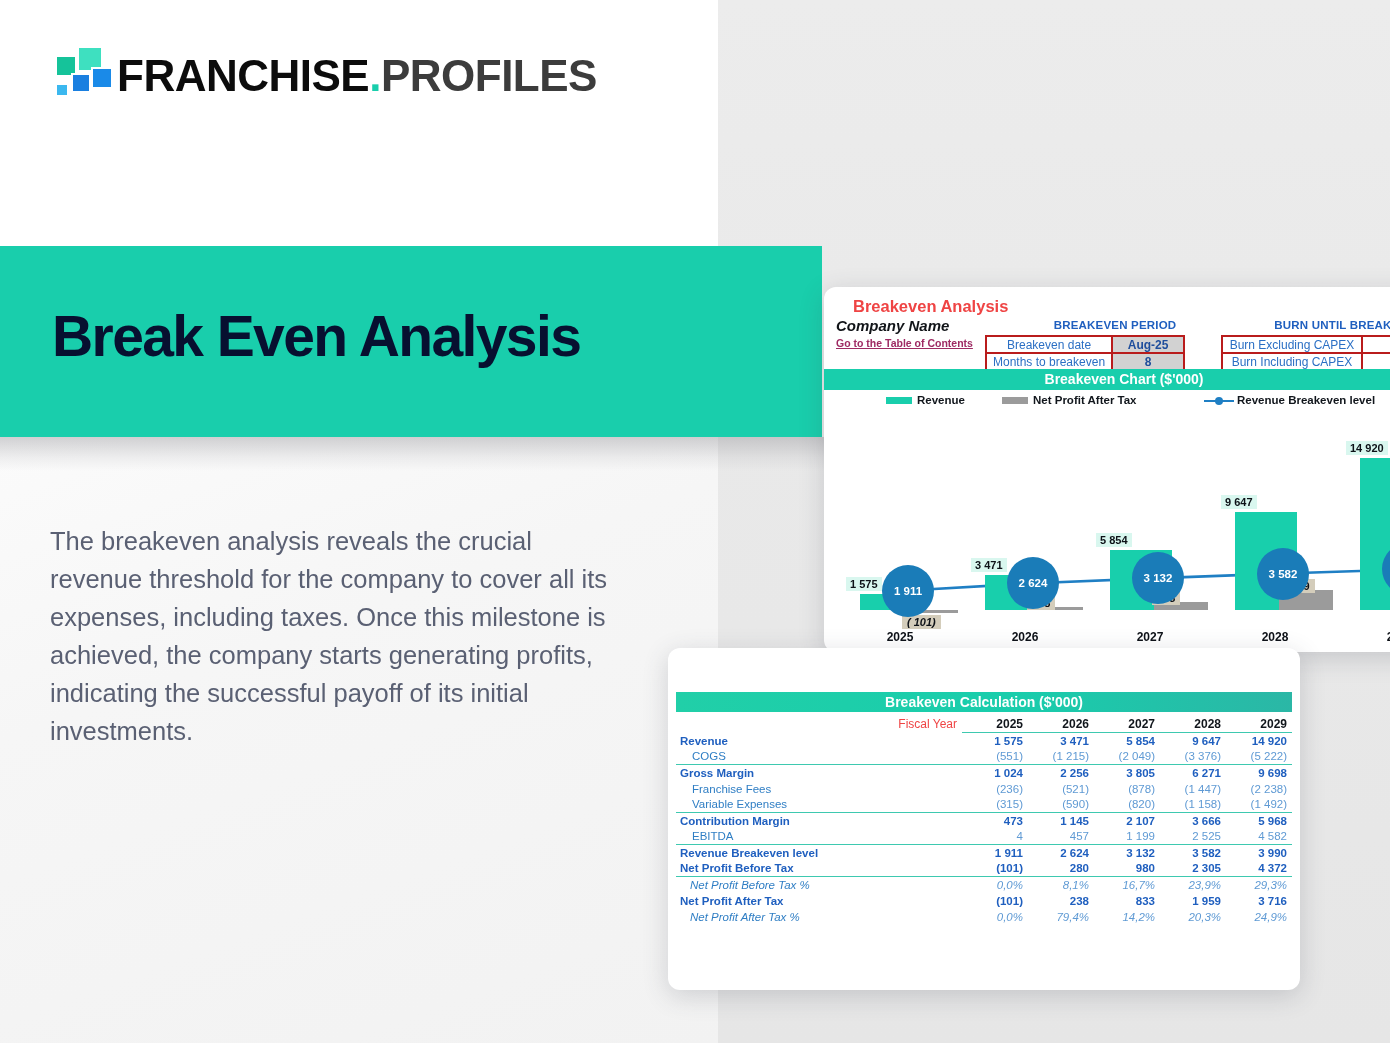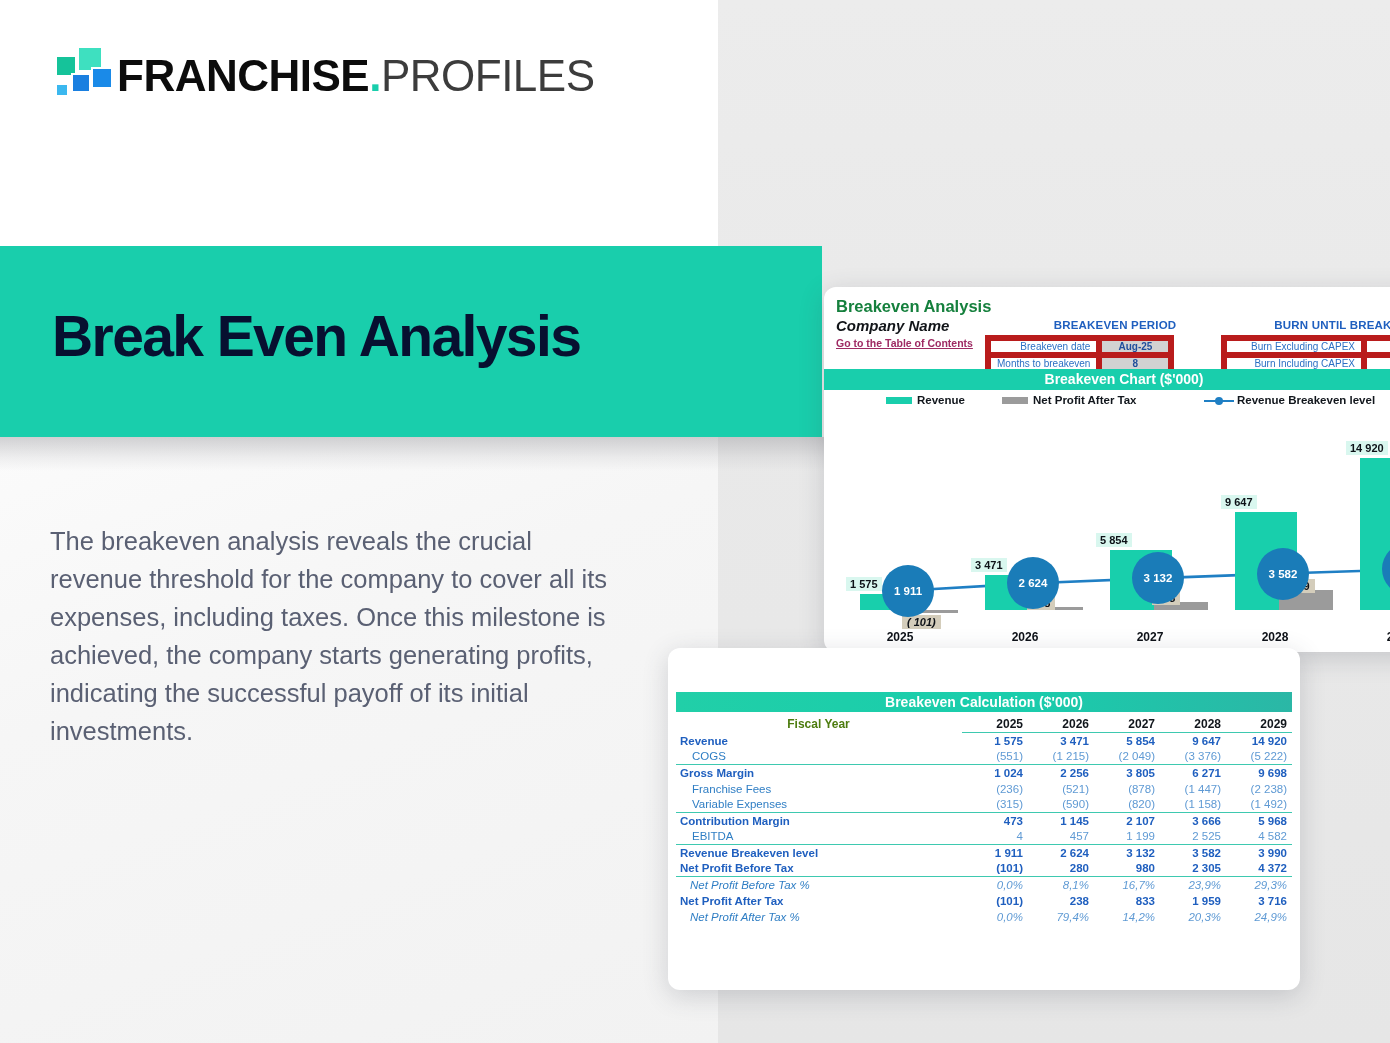--- a/index.html
+++ b/index.html
@@ -48,47 +48,47 @@
   .lm2 { left: 30px; top: 1px;  width: 26px; height: 26px; background: #3ee0c0; }
   .lm3 { left: 24px; top: 28px; width: 20px; height: 20px; background: #1a7fe0; }
   .lm4 { left: 44px; top: 22px; width: 22px; height: 22px; background: #1a8ae8; }
   .lm5 { left: 8px;  top: 38px; width: 14px; height: 14px; background: #3bb8ef; }
   .logo-text {
     position: absolute; left: 70px; top: 0px;
     font-size: 44px; letter-spacing: -0.5px; white-space: nowrap; line-height: 62px;
   }
   .logo-text .b { font-weight: 700; color: #0c0c0c; }
   .logo-text .dot { font-weight: 700; color: #19ceac; }
-  .logo-text .l { font-weight: 400; color: #3c3c3c; }
+  .logo-text .l { font-weight: 700; color: #3c3c3c; }
 
   
   .body-copy {
     position: absolute; left: 50px; top: 522px; width: 580px;
     font-size: 25.5px; line-height: 38px; color: #5a6073; font-weight: 400;
   }
 
   
   .chart-card {
     position: absolute; left: 824px; top: 287px; width: 600px; height: 365px;
     background: #ffffff; border-radius: 12px;
     box-shadow: 0 6px 26px rgba(60,65,80,.20);
     overflow: hidden;
   }
   .cc-pad { position: relative; width: 100%; height: 100%; padding: 11px 0 0 0; }
-  .cc-title { position: absolute; left: 12px; top: 10px; font-size: 16.5px; font-weight: 700; color: #15803d; }
+  .cc-title { position: absolute; left: 29px; top: 10px; font-size: 16.5px; font-weight: 700; color: #ef4444; }
   .cc-company { position: absolute; left: 12px; top: 30px; font-size: 15px; font-weight: 700; color: #111418; font-style: italic; }
   .cc-toc { position: absolute; left: 12px; top: 50px; font-size: 10.5px; font-weight: 700; color: #9e2a63;
             text-decoration: underline; }
   .cc-head-bep { position: absolute; left: 186px; top: 32px; width: 210px; text-align: center;
                  font-size: 11.5px; font-weight: 700; color: #1f5fbf; letter-spacing: .2px; }
   .cc-head-burn { position: absolute; left: 400px; top: 32px; width: 250px; text-align: center;
                   font-size: 11.5px; font-weight: 700; color: #1f5fbf; letter-spacing: .2px; }
 
   .minitable { position: absolute; border-collapse: collapse; }
-  .minitable td { border: 6px solid #b91c1c; height: 17px; padding: 0 6px; font-size: 10px; }
+  .minitable td { border: 2px solid #b91c1c; height: 17px; padding: 0 6px; font-size: 12px; text-align: center; }
   .mt-label { text-align: right; color: #2b6fc4; background: #ffffff; white-space: nowrap; }
   .mt-value { text-align: center; color: #1f4e9c; font-weight: 700; background: #d2d2d2; font-size: 11px; width: 72px; }
   .mt-blank { background: #ffffff; width: 40px; }
   #bep-table { left: 161px; top: 48px; }
   #burn-table { left: 397px; top: 48px; }
   #burn-table .mt-label { width: 140px; }
 
   .cc-chart-bar {
     position: absolute; left: 0; top: 82px; width: 600px; height: 21px;
     background: #19ceac; color: #ffffff; font-size: 14px; font-weight: 700;
@@ -141,21 +141,21 @@
     background: linear-gradient(90deg,#21cfa8 0%,#19cdac 55%,#2bb7a6 100%);
     color: #ffffff; font-size: 14px; font-weight: 700; text-align: center; line-height: 21px;
   }
   table.calc {
     position: absolute; left: 8px; top: 68px; width: 616px;
     border-collapse: collapse; table-layout: fixed;
   }
   table.calc col.c0 { width: 286px; }
   table.calc col.cv { width: 66px; }
   table.calc th, table.calc td { font-size: 11.5px; padding: 1px 5px 1px 0; height: 16px; }
-  table.calc th.h0 { text-align: center; font-weight: 700; color: #4d7c0f; font-size: 12px; padding-left: 4px; }
+  table.calc th.h0 { text-align: right; font-weight: 400; color: #ef4444; font-size: 12px; padding-left: 4px; }
   table.calc th.hv { text-align: right; font-weight: 700; color: #11161c; font-size: 12px;
                      border-bottom: 1.5px solid #3ec9b0; }
   table.calc td.n { text-align: right; }
   tr.major td.lbl { font-weight: 700; color: #1f5fbf; padding-left: 4px; }
   tr.major td.n { font-weight: 700; color: #1f5fbf; }
   tr.minor td.lbl { font-weight: 400; color: #2f7ec4; padding-left: 16px; }
   tr.minor td.n { font-weight: 400; color: #5f9ad4; }
   tr.pct td.lbl { font-style: italic; font-weight: 400; color: #2f7ec4; padding-left: 14px; }
   tr.pct td.n { font-style: italic; font-weight: 400; color: #5f9ad4; }
   tr.rule td { border-top: 1.5px solid #3ec9b0; }

